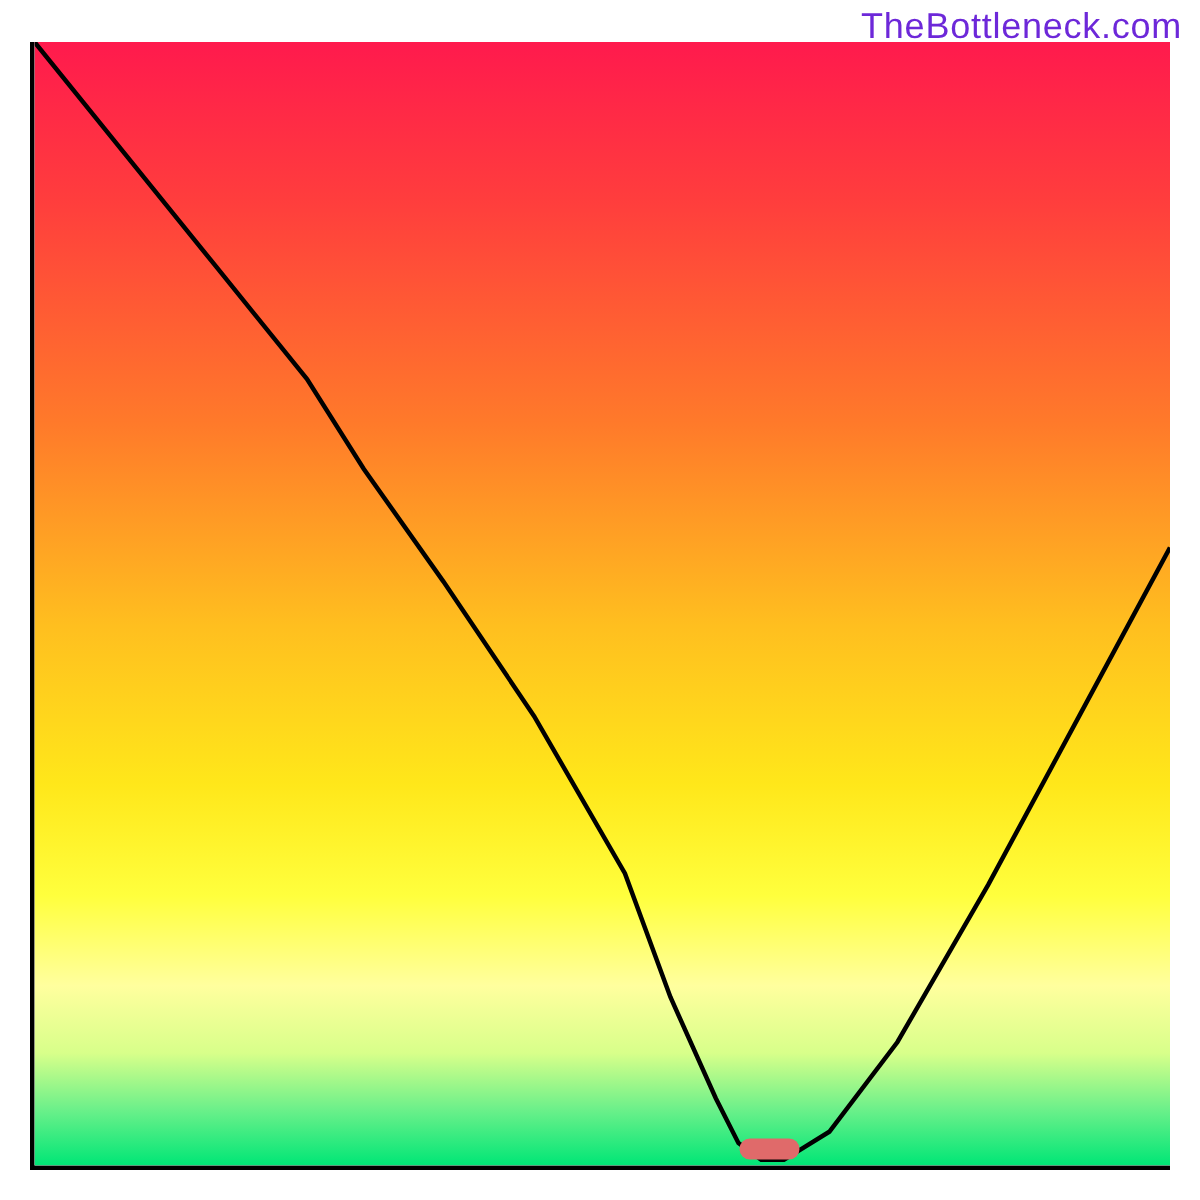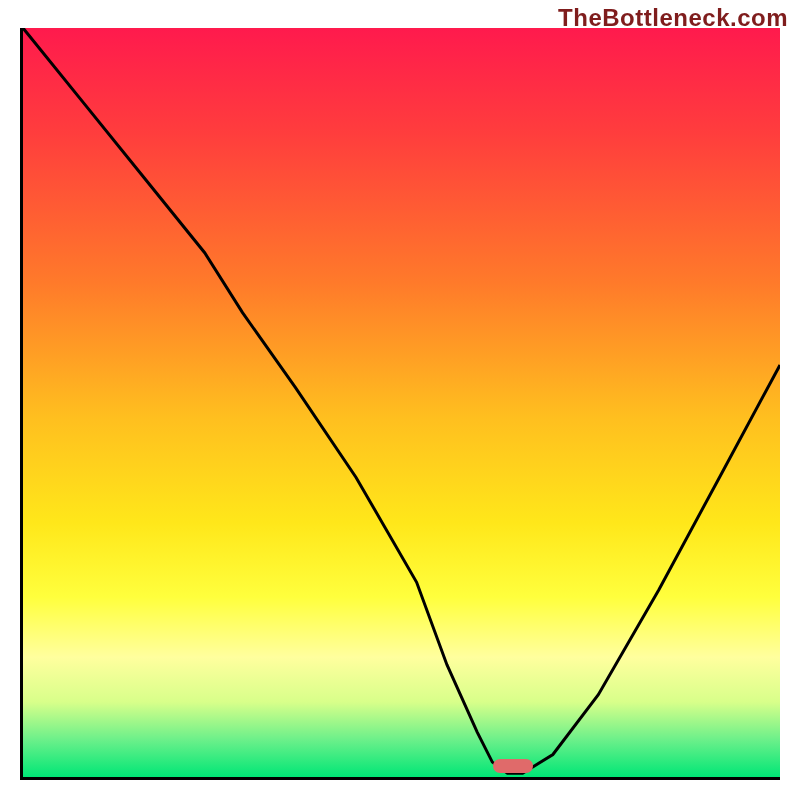--- a/index.html
+++ b/index.html
@@ -1,17 +1,17 @@
 <!DOCTYPE html>
 <html><head>
 <meta charset="utf-8">
 <style>
   html,body{margin:0;padding:0;width:800px;height:800px;background:#fff;font-family:Arial,Helvetica,sans-serif}
   .container{position:relative;width:800px;height:800px}
-  .watermark{position:absolute;top:4px;right:12px;font-weight:700;color:#7f1d1d;font-size:24px;letter-spacing:.5px}
+  .watermark{position:absolute;top:4px;right:12px;font-weight:400;color:#6d28d9;font-size:24px;letter-spacing:.5px}
   .plot{position:absolute;left:20px;top:28px;width:760px;height:752px;border-left:3px solid #000;border-bottom:3px solid #000;box-sizing:border-box;overflow:hidden}
   .gradient{position:absolute;inset:0;
     background:linear-gradient(to bottom,
       #ff1a4d 0%,
       #ff3d3d 14%,
       #ff7a2a 34%,
       #ffbf1f 52%,
       #ffe71a 66%,
       #ffff3d 76%,
       #ffff9e 84%,

